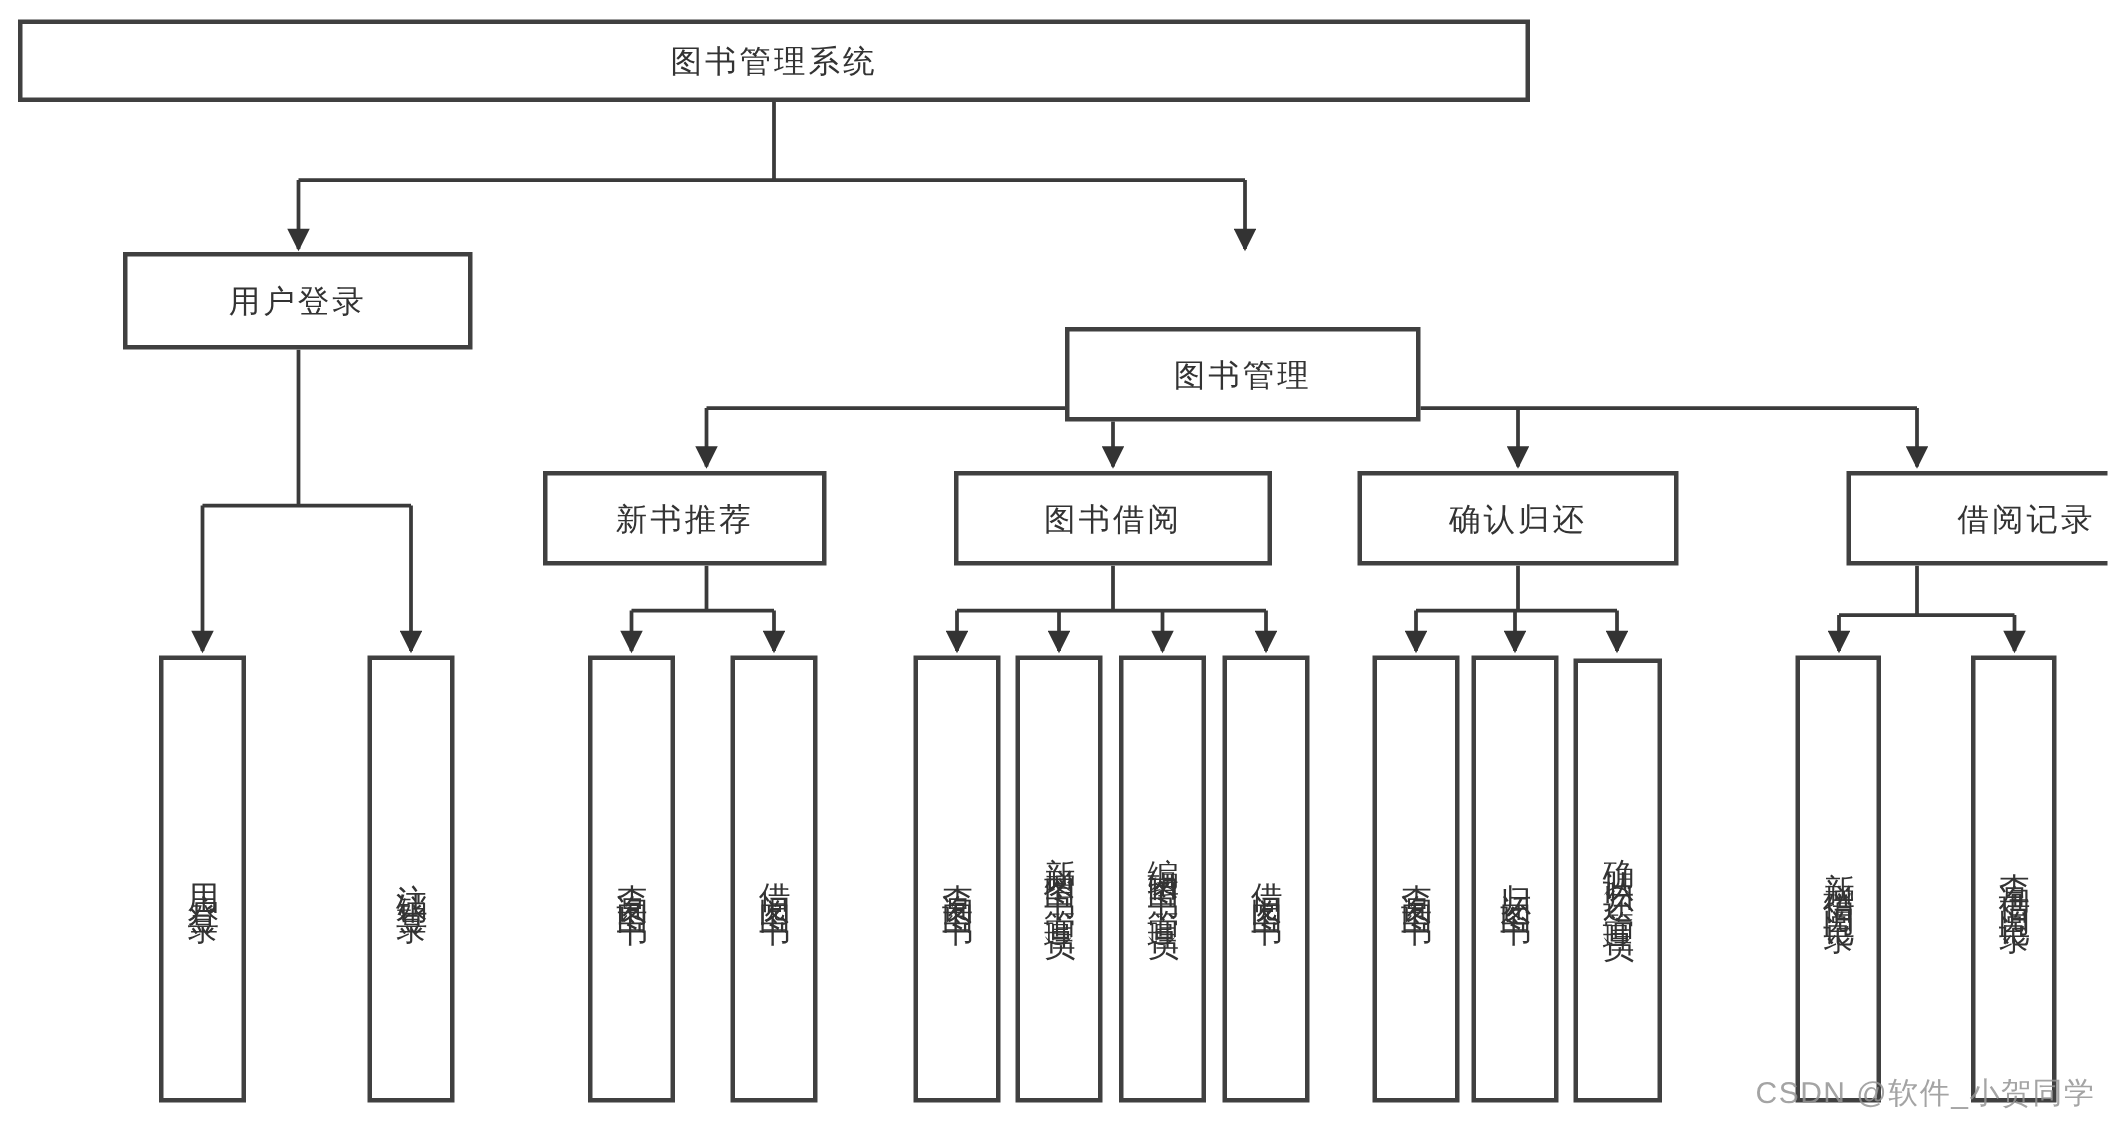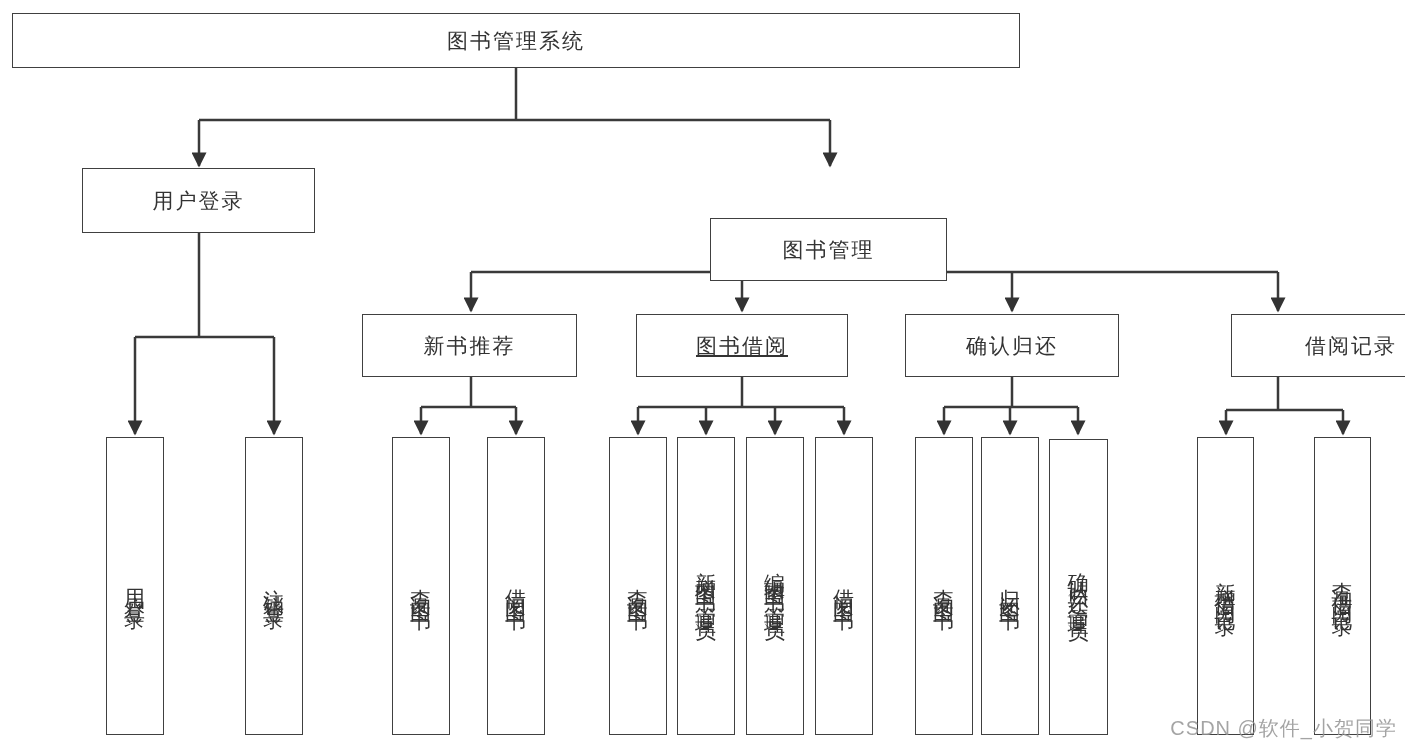--- a/index.html
+++ b/index.html
@@ -9,21 +9,21 @@
     font-family: "Liberation Sans", "DejaVu Sans", sans-serif;
     position: relative;
     overflow: hidden;
   }
   #canvas { position: absolute; inset: 0; width: 1405px; height: 747px; }
   svg.wires { position: absolute; left: 0; top: 0; z-index: 1; }
   .box {
     position: absolute;
     box-sizing: border-box;
     background: #ffffff;
-    border: 1px solid #404040;
+    border: 3px solid #404040;
     color: #333333;
     display: flex;
     align-items: center;
     justify-content: center;
     font-size: 21px;
     letter-spacing: 2px;
     z-index: 2;
     white-space: nowrap;
   }
   .vbox {
@@ -90,22 +90,22 @@
       <line x1="1226" y1="410" x2="1226" y2="434" marker-end="url(#arrow)"></line>
       <line x1="1343" y1="410" x2="1343" y2="434" marker-end="url(#arrow)"></line>
     </g>
   </svg>
 
   <div class="box" style="left:12px; top:13px; width:1008px; height:55px;">图书管理系统</div>
 
   <div class="box" style="left:82px; top:168px; width:233px; height:65px;">用户登录</div>
   <div class="box" style="left:710px; top:170px; width:237px; height:63px;margin-top:48px;">图书管理</div>
 
-  <div class="box" style="left:362px; top:314px; width:215px; height:63px;">新书推荐</div>
-  <div class="box" style="left:636px; top:314px; width:212px; height:63px;text-decoration:underline;">图书借阅</div>
+  <div class="box" style="left:362px; top:314px; width:189px; height:63px;">新书推荐</div>
+  <div class="box" style="left:636px; top:314px; width:212px; height:63px;">图书借阅</div>
   <div class="box" style="left:905px; top:314px; width:214px; height:63px;">确认归还</div>
   <div class="box" style="left:1231px; top:314px; width:240px; height:63px;">借阅记录</div>
 
   <div class="box vbox" style="left:106px; top:437px; width:58px; height:298px;">用户登录</div>
   <div class="box vbox" style="left:245px; top:437px; width:58px; height:298px;">注销登录</div>
 
   <div class="box vbox" style="left:392px; top:437px; width:58px; height:298px;">查询图书</div>
   <div class="box vbox" style="left:487px; top:437px; width:58px; height:298px;">借阅图书</div>
 
   <div class="box vbox" style="left:609px; top:437px; width:58px; height:298px;">查询图书</div>

